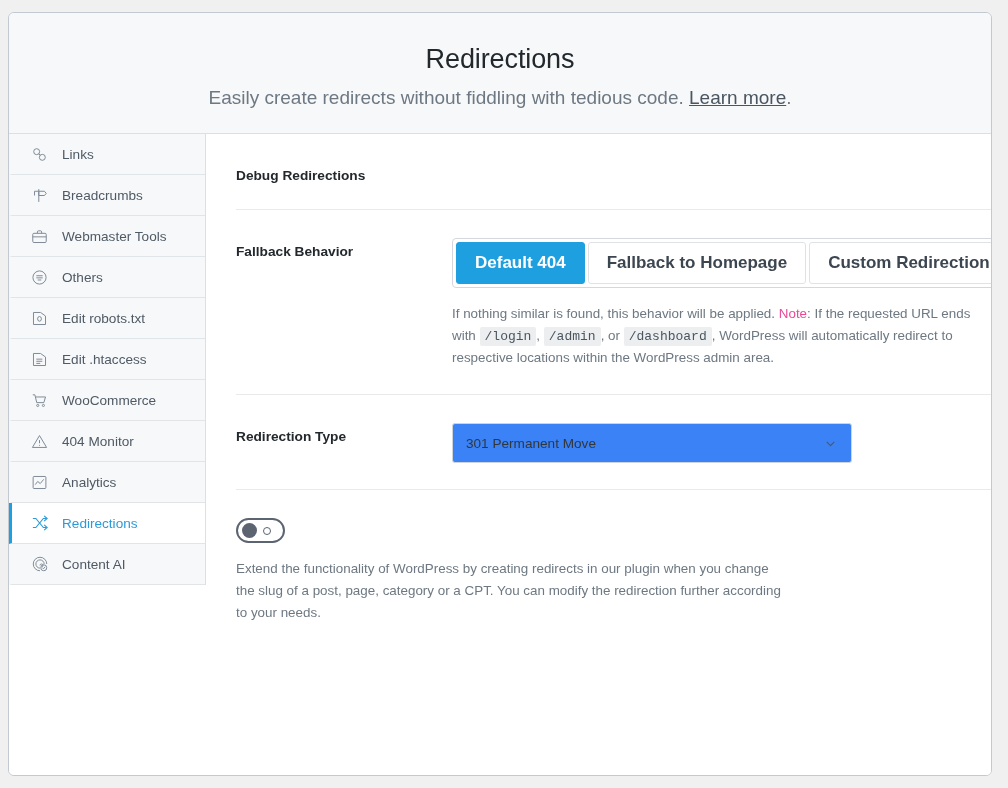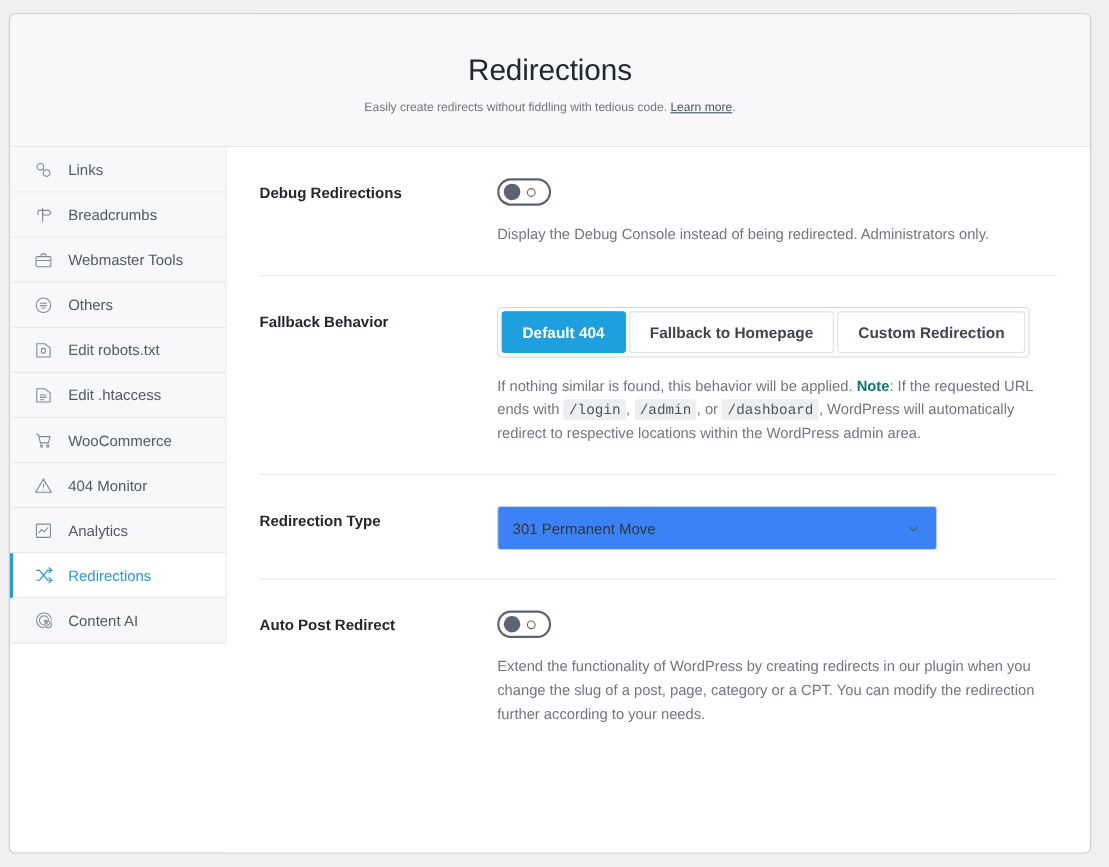--- a/index.html
+++ b/index.html
@@ -32,21 +32,21 @@
     padding-top: 6px;
   }
   .header-title {
     font-size: 27px;
     font-weight: 400;
     color: #23282d;
     letter-spacing: -0.1px;
     margin-bottom: 12px;
   }
   .header-sub {
-    font-size: 11px;
+    font-size: 19px;
     color: #6d7882;
   }
   .header-sub a {
     color: #4a5560;
     text-decoration: underline;
   }
 
   
   .body {
     display: flex;
@@ -121,21 +121,21 @@
     padding-top: 6px;
   }
   .row-field { flex: 1 1 auto; }
   .helptext {
     font-size: 13.4px;
     line-height: 1.62;
     color: #6d7882;
     max-width: 545px;
     margin-top: 15px;
   }
-  .helptext b { color: #0f766e; font-weight: bold; }
+  .helptext b { color: #ec4899; font-weight: normal; }
   .helptext code {
     font-family: "Liberation Mono", monospace;
     font-size: 13px;
     background: #eceef0;
     color: #4a5560;
     padding: 2px 5px;
     border-radius: 2px;
   }
 
   
@@ -165,21 +165,21 @@
   .seg {
     display: inline-flex;
     border: 1px solid #d4d8dc;
     border-radius: 4px;
     padding: 3px;
     background: #ffffff;
     gap: 3px;
   }
   .seg button {
     font-family: "Liberation Sans", sans-serif;
-    font-size: 14px;
+    font-size: 17px;
     font-weight: bold;
     color: #3c4650;
     background: #ffffff;
     border: 1px solid #e0e3e6;
     border-radius: 3px;
     padding: 10px 18px;
     cursor: pointer;
     white-space: nowrap;
   }
   .seg button.on {
@@ -353,27 +353,20 @@
         </span>
         <span class="lbl">Content AI</span>
       </div>
     </div>
 
     <div class="main">
       <div class="settings">
 
         <div class="row">
           <div class="row-label">Debug Redirections</div>
-          <div class="row-field">
-            <div class="toggle">
-              <span class="knob"></span>
-              <span class="ring"></span>
-            </div>
-            <div class="helptext">Display the Debug Console instead of being redirected. Administrators only.</div>
-          </div>
         </div>
 
         <div class="row">
           <div class="row-label">Fallback Behavior</div>
           <div class="row-field">
             <div class="seg">
               <button class="on">Default 404</button>
               <button>Fallback to Homepage</button>
               <button>Custom Redirection</button>
             </div>
@@ -389,21 +382,20 @@
               <span class="chev">
                 <svg width="15" height="15" viewBox="0 0 24 24" fill="none" stroke="currentColor" stroke-width="1.7">
                     <polyline points="6,9.5 12,15.5 18,9.5"></polyline>
                   </svg>
               </span>
             </div>
           </div>
         </div>
 
         <div class="row">
-          <div class="row-label">Auto Post Redirect</div>
           <div class="row-field">
             <div class="toggle">
               <span class="knob"></span>
               <span class="ring"></span>
             </div>
             <div class="helptext">Extend the functionality of WordPress by creating redirects in our plugin when you change the slug of a post, page, category or a CPT. You can modify the redirection further according to your needs.</div>
           </div>
         </div>
 
       </div>

